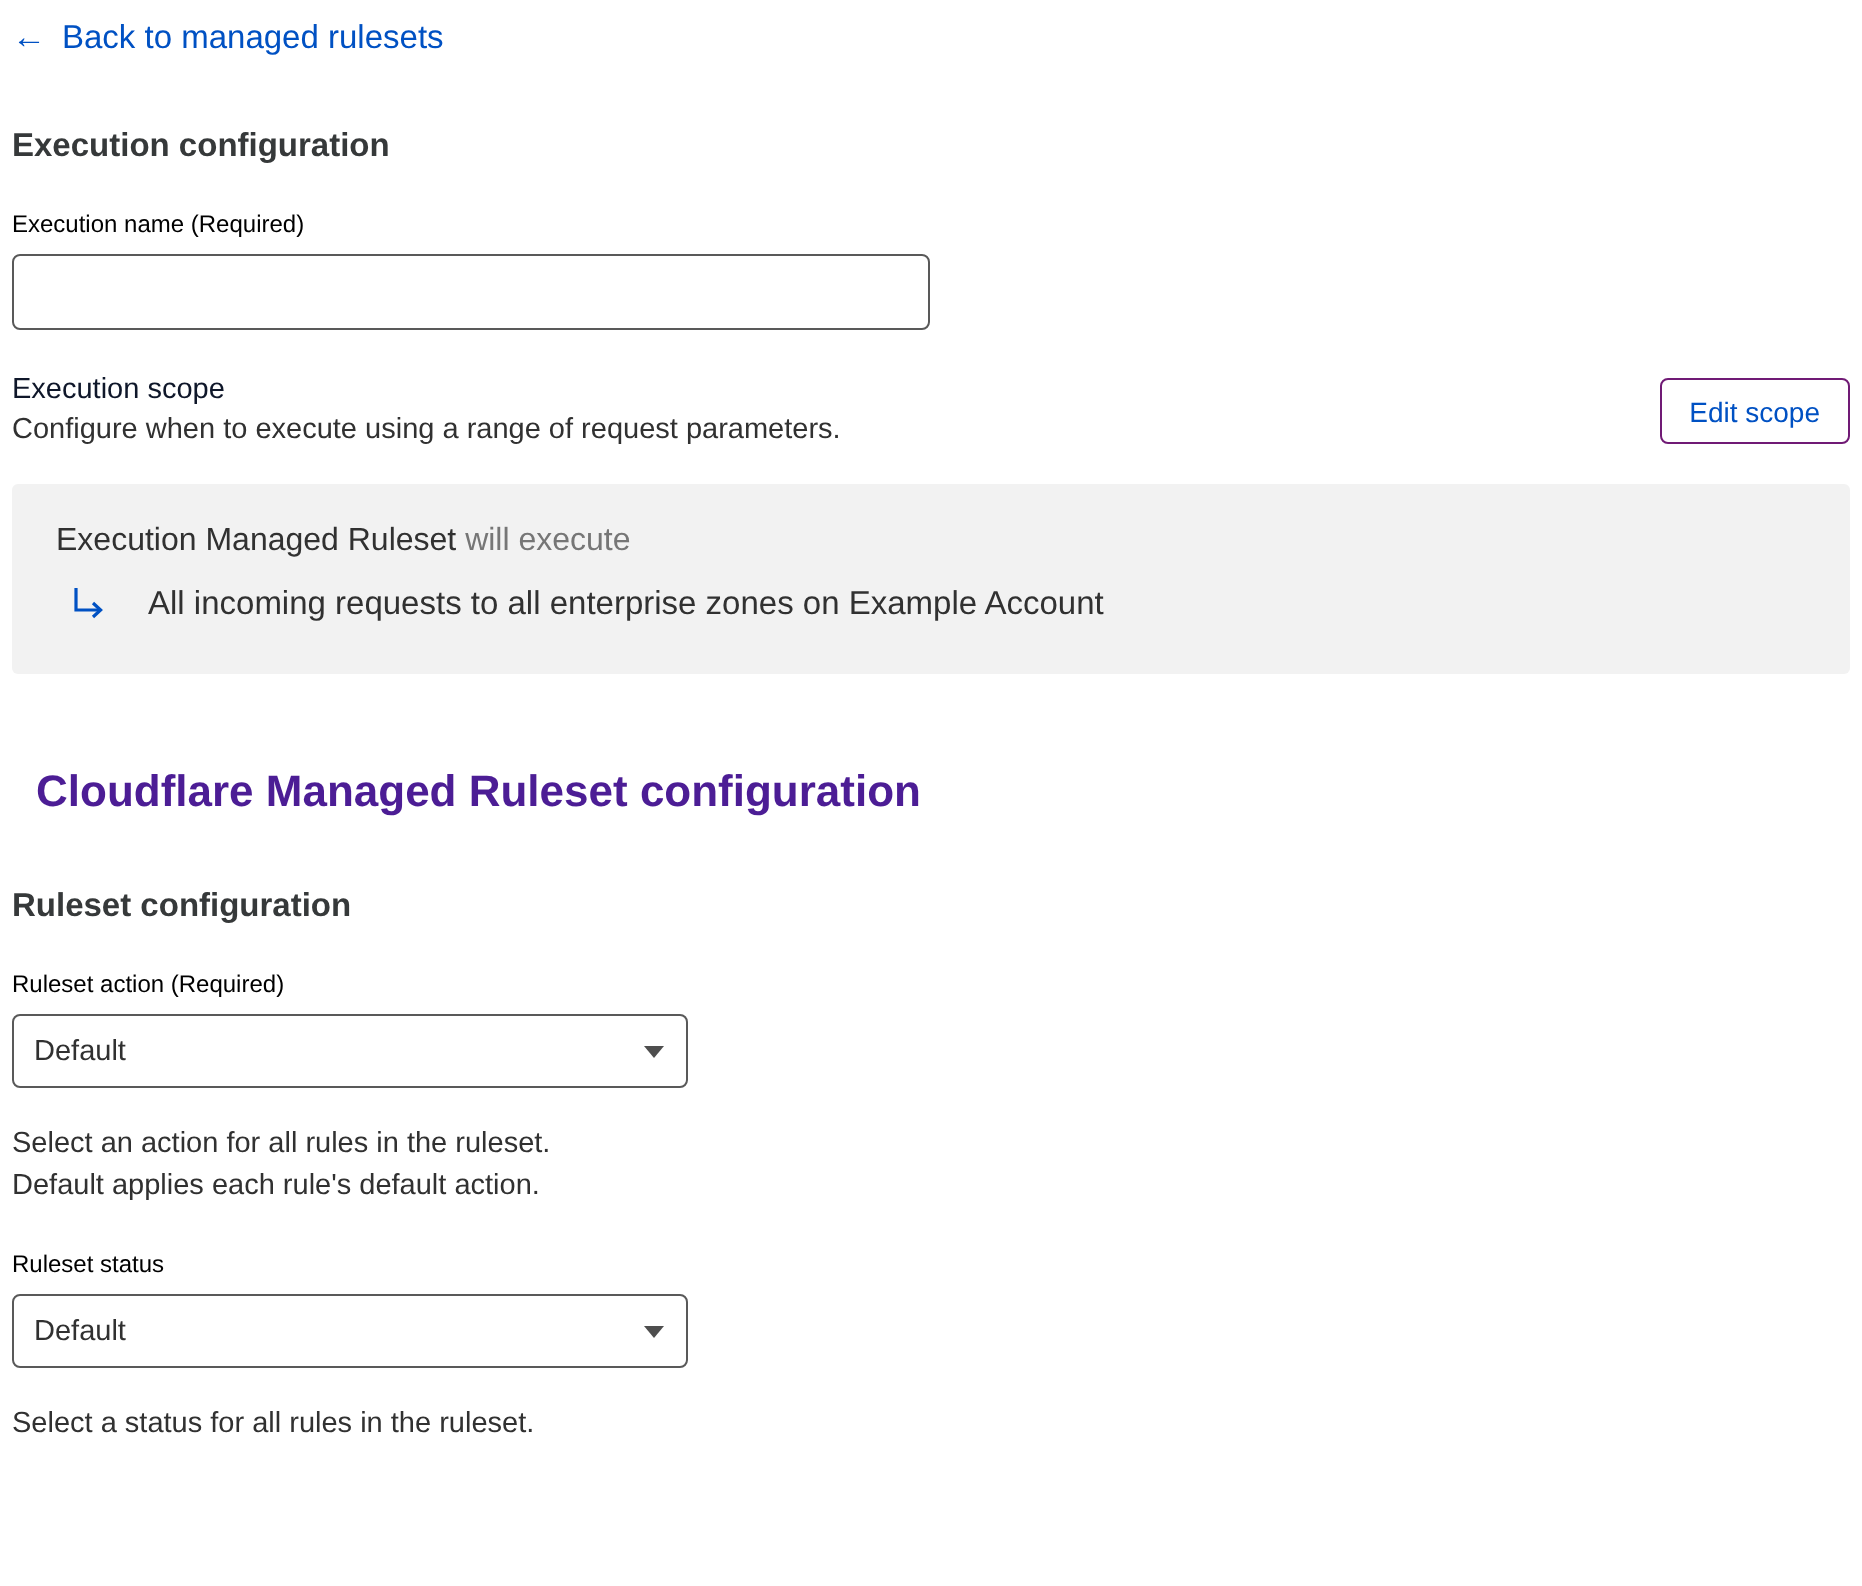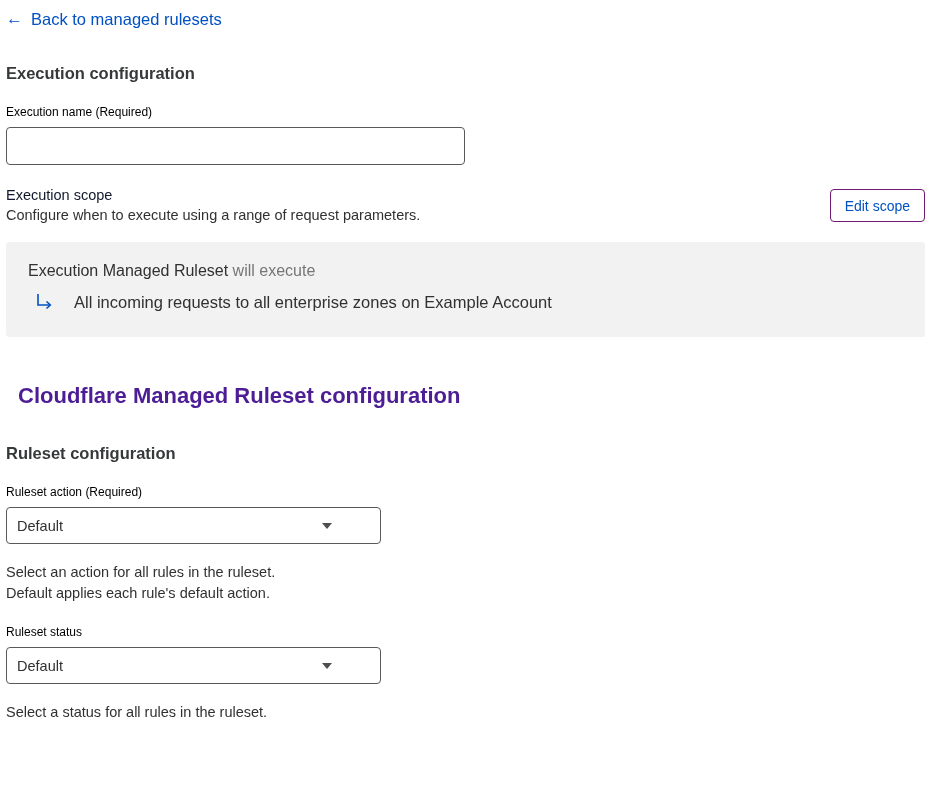--- a/index.html
+++ b/index.html
@@ -148,21 +148,21 @@
 
   .divider-space { height: 34px; }
 
   .select-wrap {
     position: relative;
     width: 338px;
     margin-top: 8px;
   }
   select.select-input {
     box-sizing: border-box;
-    width: 375px;
+    width: 338px;
     height: 37px;
     border: 1px solid #595959;
     border-radius: 4px;
     background: #ffffff;
     font-family: "Liberation Sans", sans-serif;
     font-size: 14.5px;
     color: #313131;
     padding: 0 30px 0 10px;
     appearance: none;
     -webkit-appearance: none;

